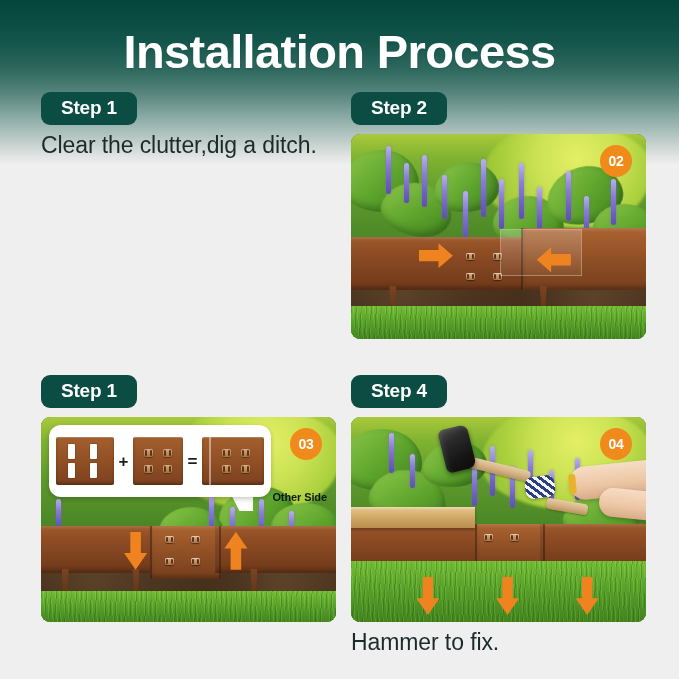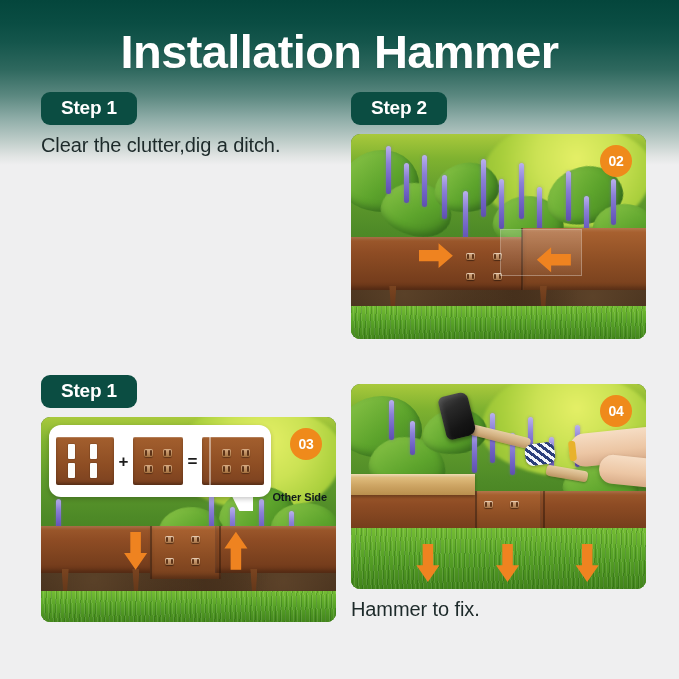--- a/index.html
+++ b/index.html
@@ -65,21 +65,21 @@
   .photo{
     position:relative;
     width:295px;height:205px;
     margin-top:9px;
     border-radius:9px;
     overflow:hidden;
     background:#3c6a2a;
   }
   .step-caption{
     margin-top:9px;
-    font-size:20px;
+    font-size:23px;
     color:#1d2a2a;
     letter-spacing:-0.1px;
     line-height:22px;
     white-space:nowrap;
   }
   .num-badge{
     position:absolute;right:14px;top:11px;
     width:32px;height:32px;border-radius:50%;
     background:#ef8a1b;
     color:#ffffff;
@@ -229,21 +229,21 @@
       repeating-linear-gradient(45deg, #2c3f7a 0 3px, #f2f4f8 3px 6px),
       #f2f4f8;
     box-shadow:0 1px 3px rgba(0,0,0,.3);}
   .cuff{position:absolute;z-index:28;background:#e8b22c;border-radius:3px;}
 </style>
 </head>
 <body>
 
 <div class="header-band"></div>
 
-<div class="page-title">Installation Hammer</div>
+<div class="page-title">Installation Process</div>
 
 <div class="steps-grid">
 
   <div class="step-cell">
     <div class="step-badge">Step 1</div>
     <div class="step-caption">Clear the clutter,dig a ditch.</div>
   </div>
 
   <div class="step-cell">
     <div class="step-badge">Step 2</div>
@@ -340,20 +340,21 @@
           <div class="minitab" style="left:39px;top:28px;"></div>
         </div>
       </div>
       <div class="other-side" style="top:74px;">Other Side</div>
 
       <div class="num-badge">03</div>
     </div>
   </div>
 
   <div class="step-cell">
+    <div class="step-badge">Step 4</div>
     <div class="photo">
       <div class="garden"></div>
       <div class="g-chartreuse"></div>
       <div class="g-hosta" style="left:-4%;top:6%;width:28%;height:30%;"></div>
       <div class="g-hosta" style="left:6%;top:26%;width:26%;height:28%;transform:rotate(10deg);"></div>
       <div class="g-hosta" style="left:24%;top:12%;width:22%;height:22%;transform:rotate(-8deg);"></div>
       <div class="g-hosta" style="left:72%;top:38%;width:26%;height:26%;transform:rotate(12deg);"></div>
       <div class="g-spike" style="left:13%;top:8%;height:40px;"></div>
       <div class="g-spike" style="left:20%;top:18%;height:34px;"></div>
       <div class="g-spike" style="left:41%;top:22%;height:44px;"></div>

